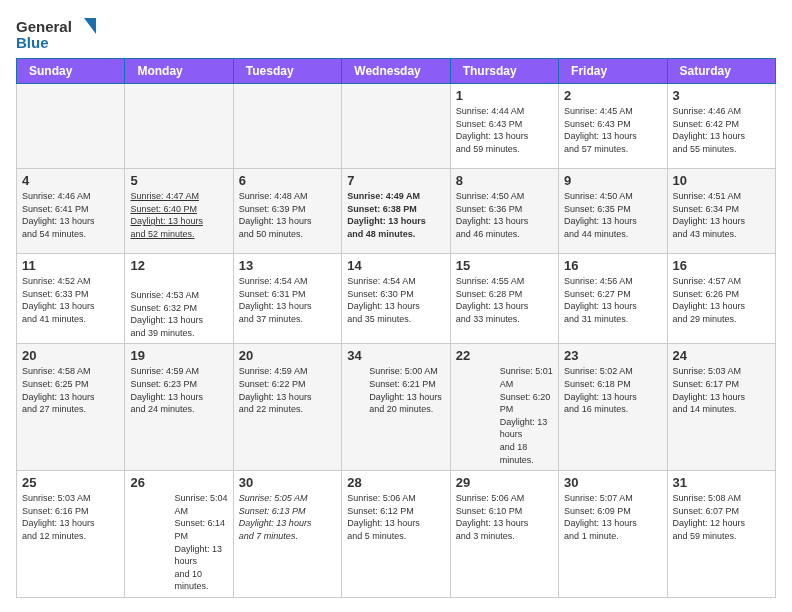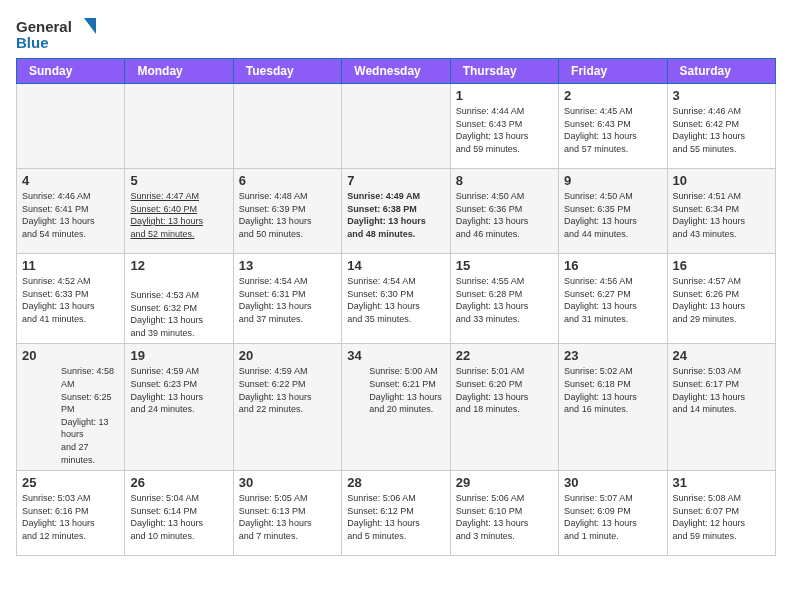--- a/index.html
+++ b/index.html
@@ -232,21 +232,21 @@
           <span class="day-number">16</span>
           <div class="day-info" style="white-space: pre-line;">Sunrise: 4:57 AM
 Sunset: 6:26 PM
 Daylight: 13 hours
 and 29 minutes.</div>
         </td>
       </tr>
       <tr>
         <td>
           <span class="day-number">20</span>
-          <div class="day-info" style="white-space: pre-line; margin-left: 39px;">Sunrise: 4:58 AM
+          <div class="day-info" style="white-space: pre-line;">Sunrise: 4:58 AM
 Sunset: 6:25 PM
 Daylight: 13 hours
 and 27 minutes.</div>
         </td>
         <td>
           <span class="day-number">19</span>
           <div class="day-info" style="white-space: pre-line;">Sunrise: 4:59 AM
 Sunset: 6:23 PM
 Daylight: 13 hours
 and 24 minutes.</div>
@@ -260,21 +260,21 @@
         </td>
         <td>
           <span class="day-number">34</span>
           <div class="day-info" style="white-space: pre-line; margin-left: 22px;">Sunrise: 5:00 AM
 Sunset: 6:21 PM
 Daylight: 13 hours
 and 20 minutes.</div>
         </td>
         <td>
           <span class="day-number">22</span>
-          <div class="day-info" style="white-space: pre-line;">Sunrise: 5:01 AM
+          <div class="day-info" style="white-space: pre-line; margin-left: 44px;">Sunrise: 5:01 AM
 Sunset: 6:20 PM
 Daylight: 13 hours
 and 18 minutes.</div>
         </td>
         <td>
           <span class="day-number">23</span>
           <div class="day-info" style="white-space: pre-line;">Sunrise: 5:02 AM
 Sunset: 6:18 PM
 Daylight: 13 hours
 and 16 minutes.</div>
@@ -290,28 +290,28 @@
       <tr>
         <td>
           <span class="day-number">25</span>
           <div class="day-info" style="white-space: pre-line;">Sunrise: 5:03 AM
 Sunset: 6:16 PM
 Daylight: 13 hours
 and 12 minutes.</div>
         </td>
         <td>
           <span class="day-number">26</span>
-          <div class="day-info" style="white-space: pre-line;">Sunrise: 5:04 AM
+          <div class="day-info" style="white-space: pre-line; margin-left: 44px;">Sunrise: 5:04 AM
 Sunset: 6:14 PM
 Daylight: 13 hours
 and 10 minutes.</div>
         </td>
         <td>
           <span class="day-number">30</span>
-          <div class="day-info" style="white-space: pre-line;">Sunrise: 5:05 AM
+          <div class="day-info" style="white-space: pre-line; font-style: italic;">Sunrise: 5:05 AM
 Sunset: 6:13 PM
 Daylight: 13 hours
 and 7 minutes.</div>
         </td>
         <td>
           <span class="day-number">28</span>
           <div class="day-info" style="white-space: pre-line;">Sunrise: 5:06 AM
 Sunset: 6:12 PM
 Daylight: 13 hours
 and 5 minutes.</div>

